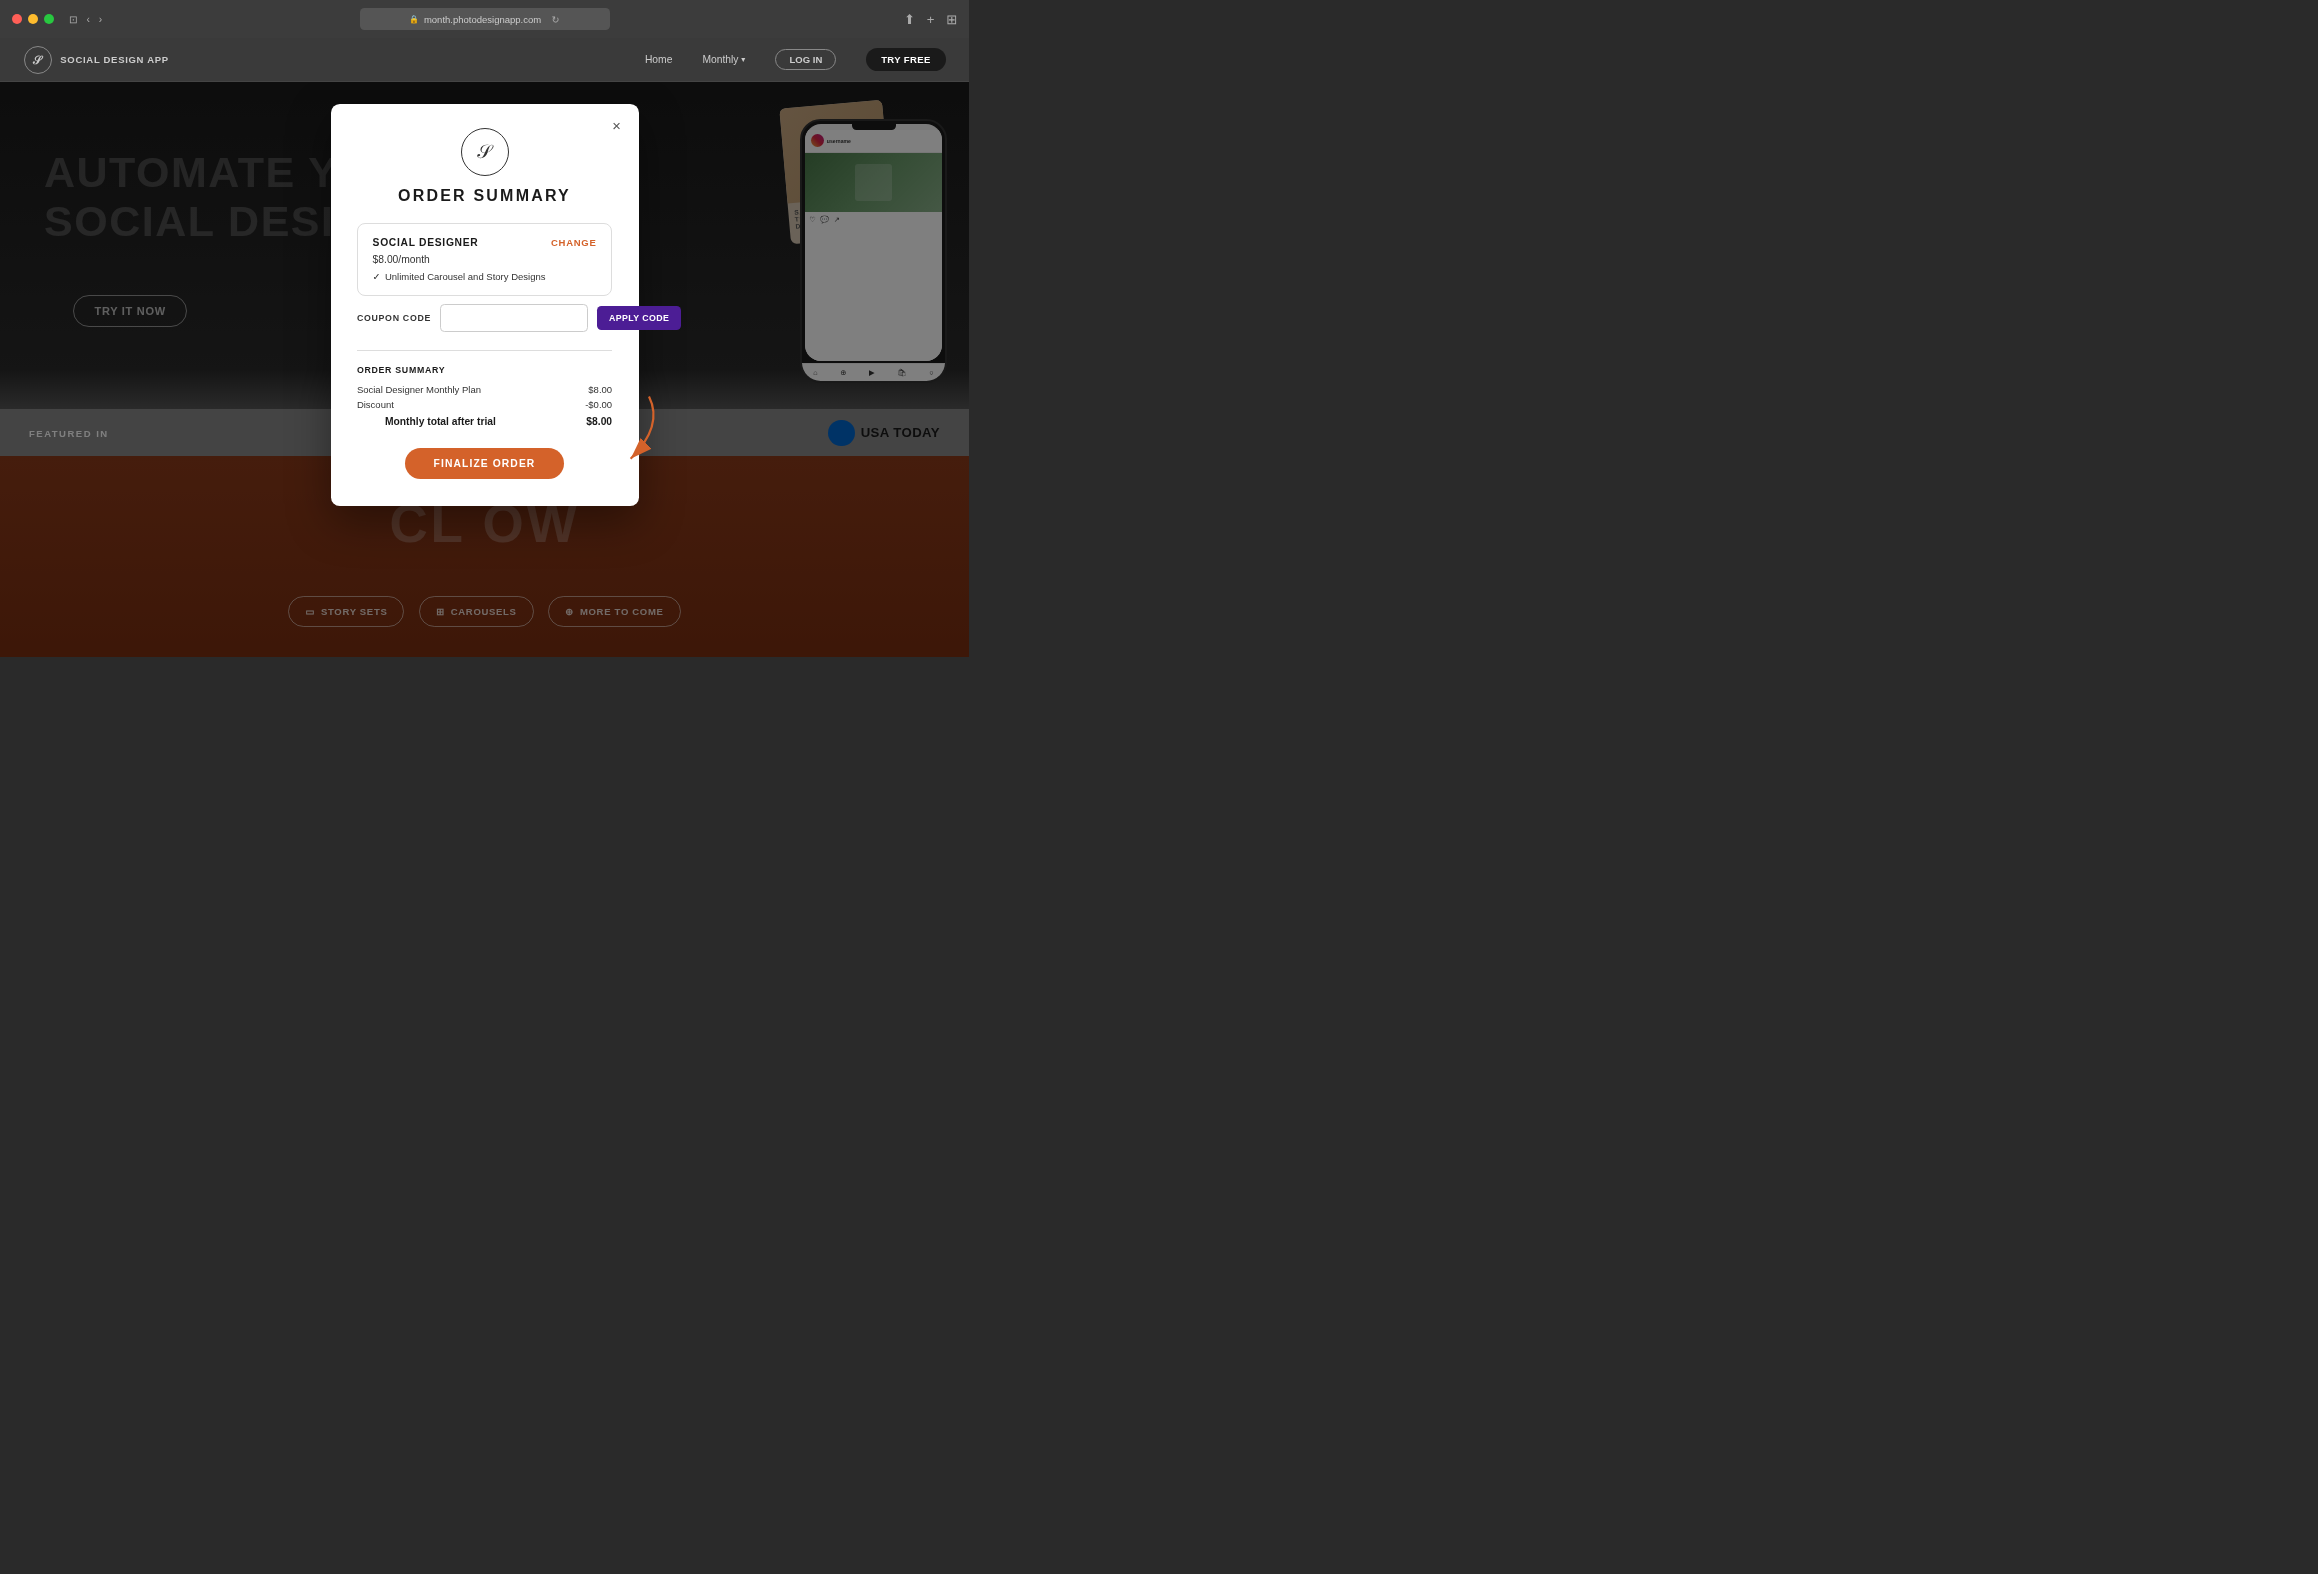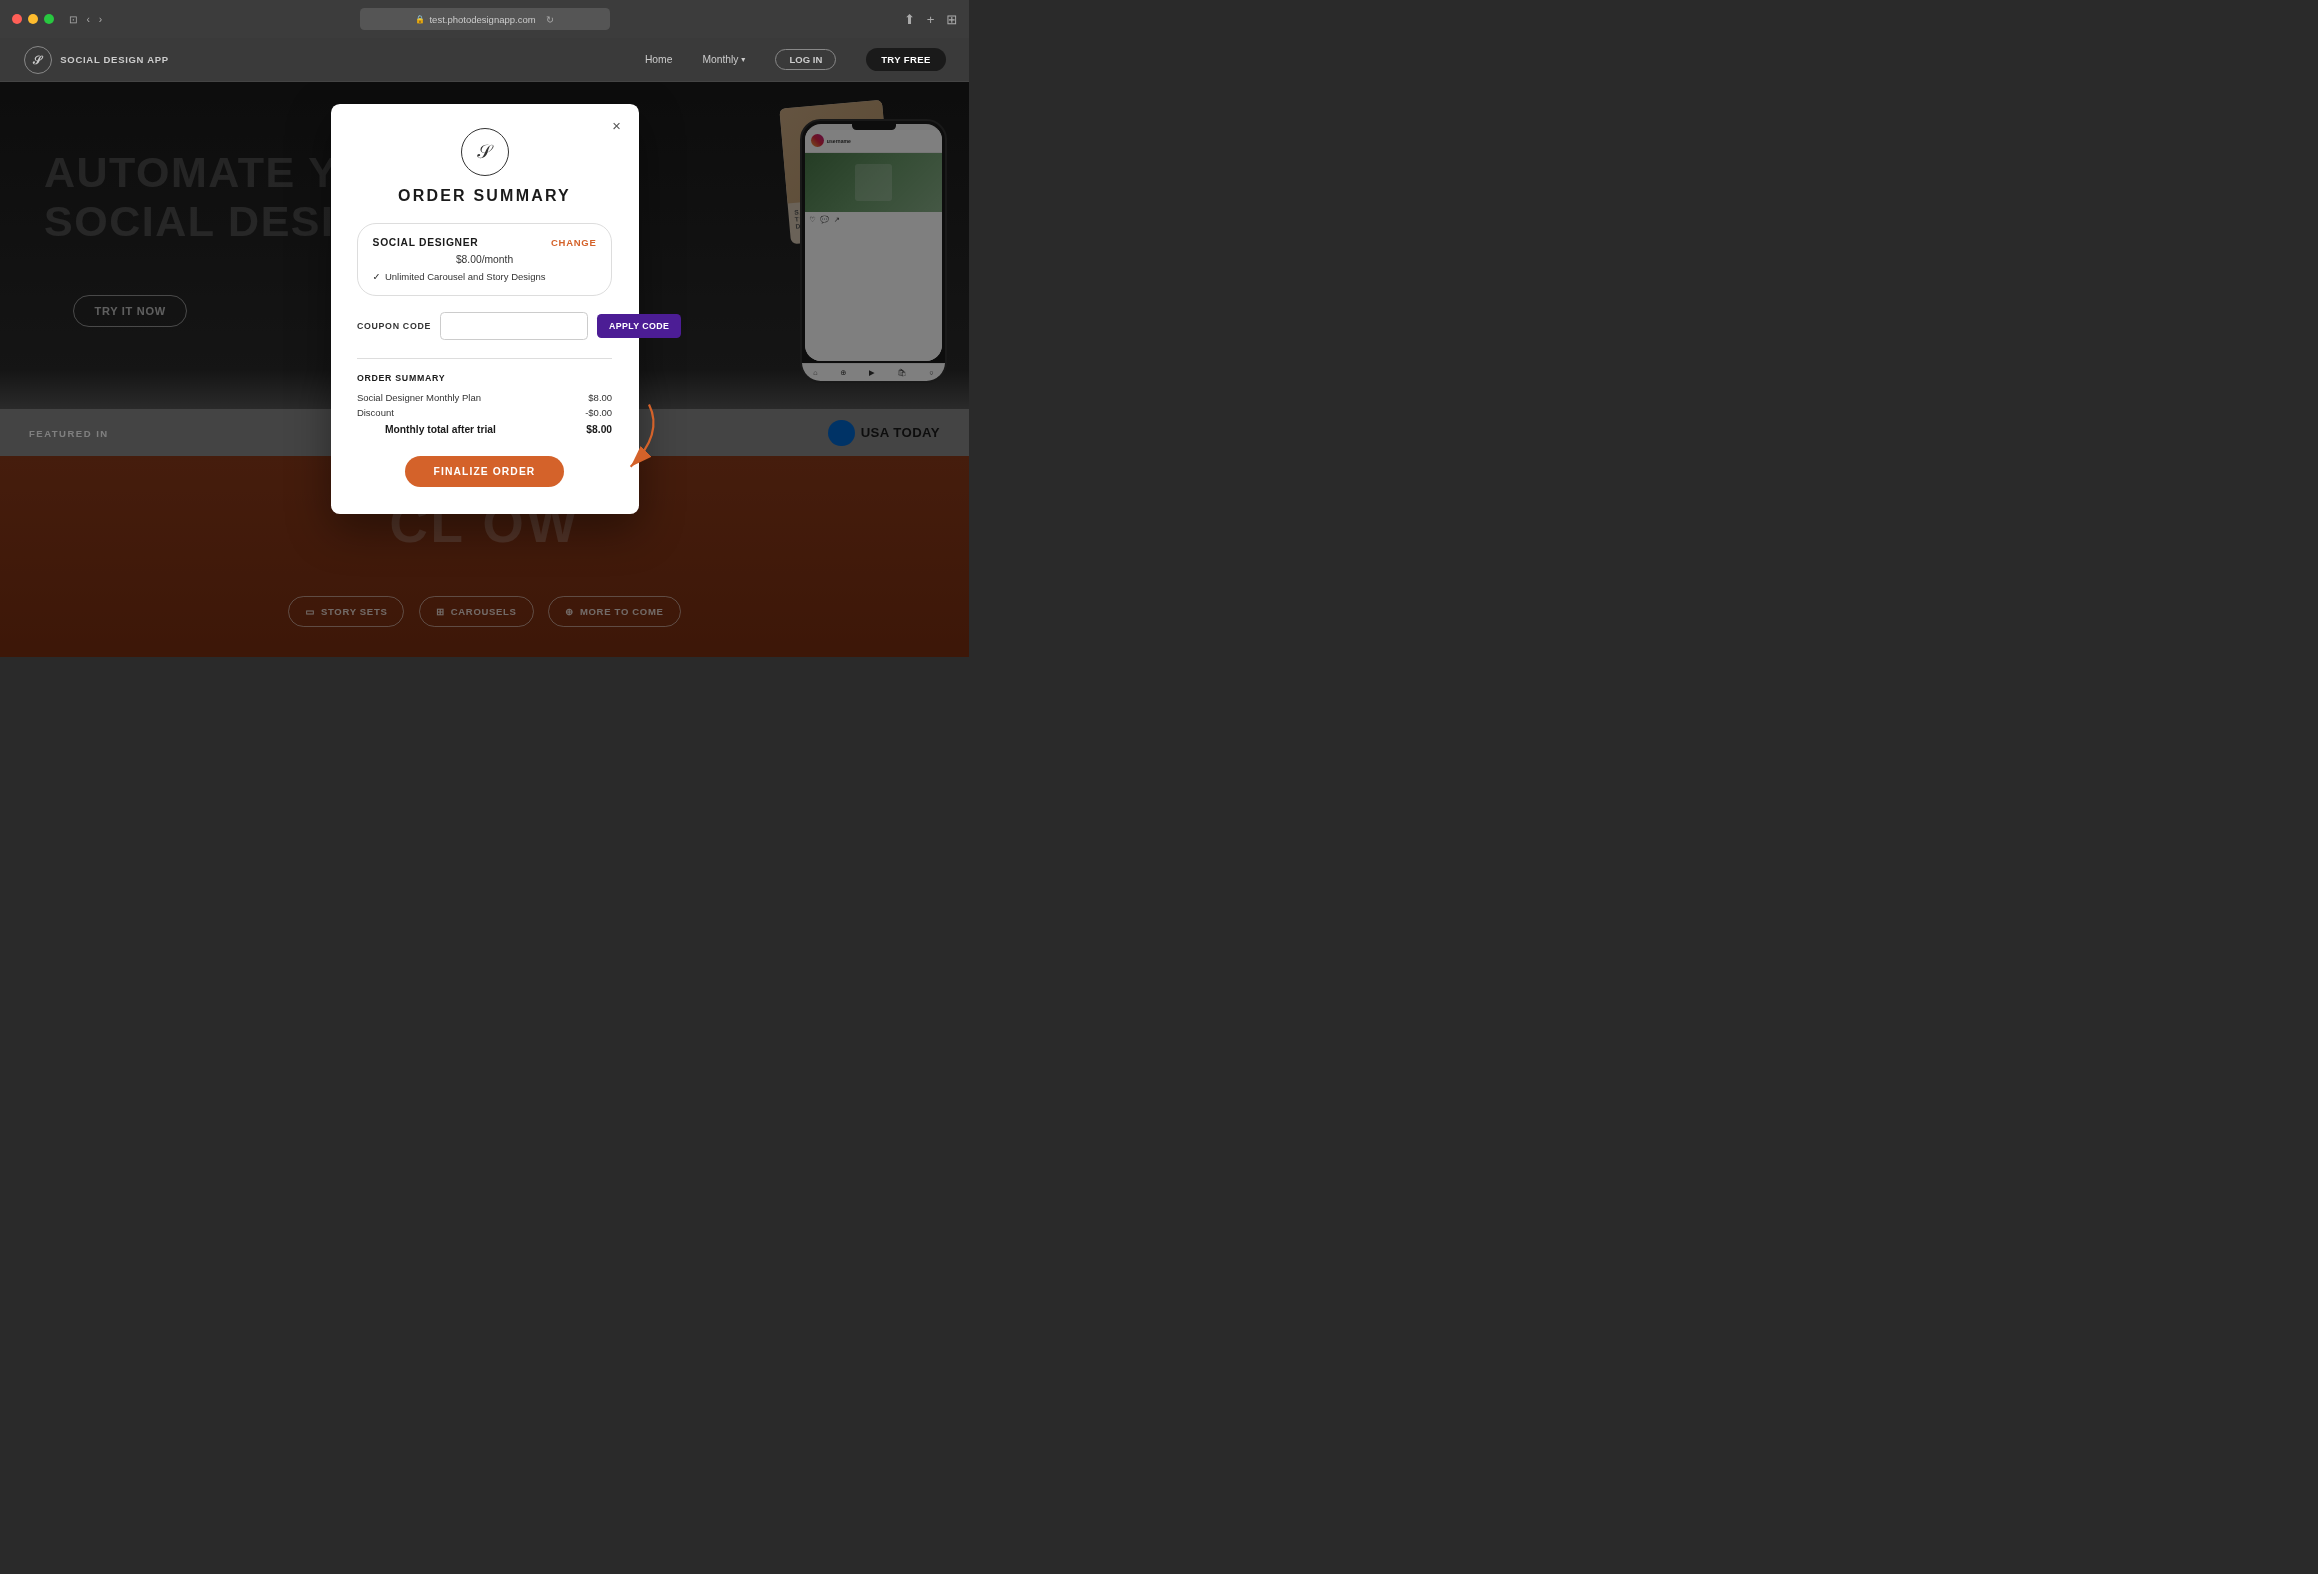--- a/index.html
+++ b/index.html
@@ -485,24 +485,23 @@
       font-weight: 800;
       letter-spacing: 2.2px;
       color: #1a1a1a;
       margin-bottom: 17.6px;
       text-transform: uppercase;
     }
 
     
     .plan-card {
       border: 1.1px solid #ddd;
-      border-radius: 19px;
+      border-radius: 8px;
       padding: 13.2px 14.7px;
-      margin-bottom: 16px;
-      text-align: center;
+      margin-bottom: 8px;
     }
 
     .plan-header {
       display: flex;
       justify-content: space-between;
       align-items: center;
       margin-bottom: 5.9px;
     }
 
     .plan-name {
@@ -667,21 +666,21 @@
     <div class="traffic-light tl-yellow"></div>
     <div class="traffic-light tl-green"></div>
   </div>
   <div class="window-controls-right">
     <span class="win-icon">⊡</span>
     <span class="win-icon">‹</span>
     <span class="win-icon">›</span>
   </div>
   <div class="url-bar">
     <span class="url-bar-lock">🔒</span>
-    <span>test.photodesignapp.com</span>
+    <span>month.photodesignapp.com</span>
     <span style="margin-left:5.9px; color:#aaa;">↻</span>
   </div>
   <div class="chrome-right-icons">
     <span>⬆</span>
     <span>+</span>
     <span>⊞</span>
   </div>
 </div>
 
 <div class="site-nav">

